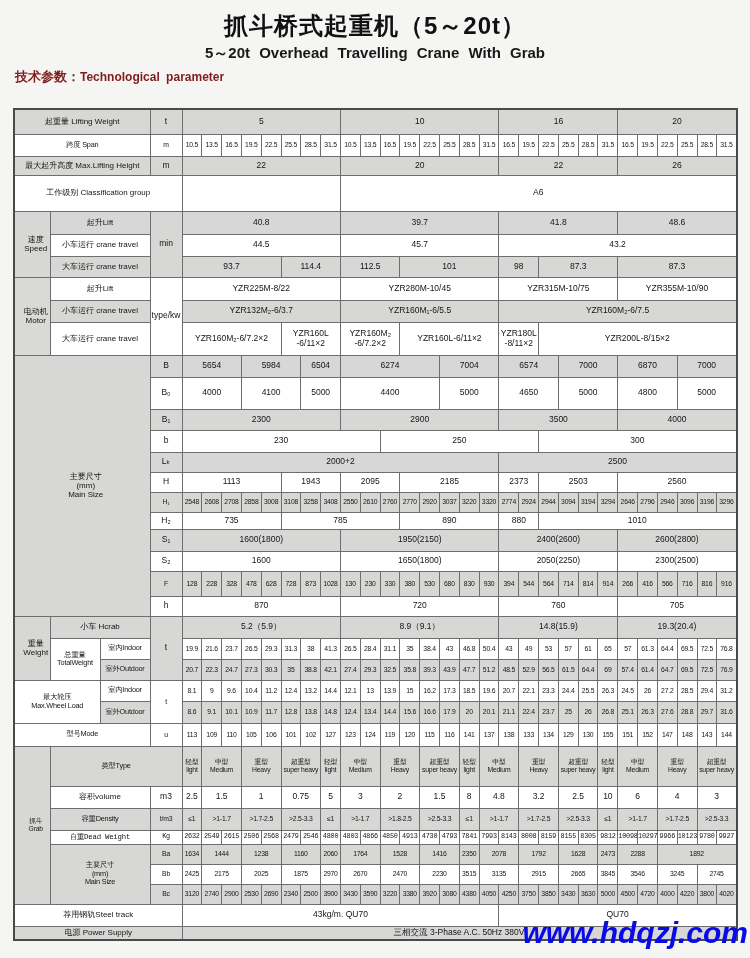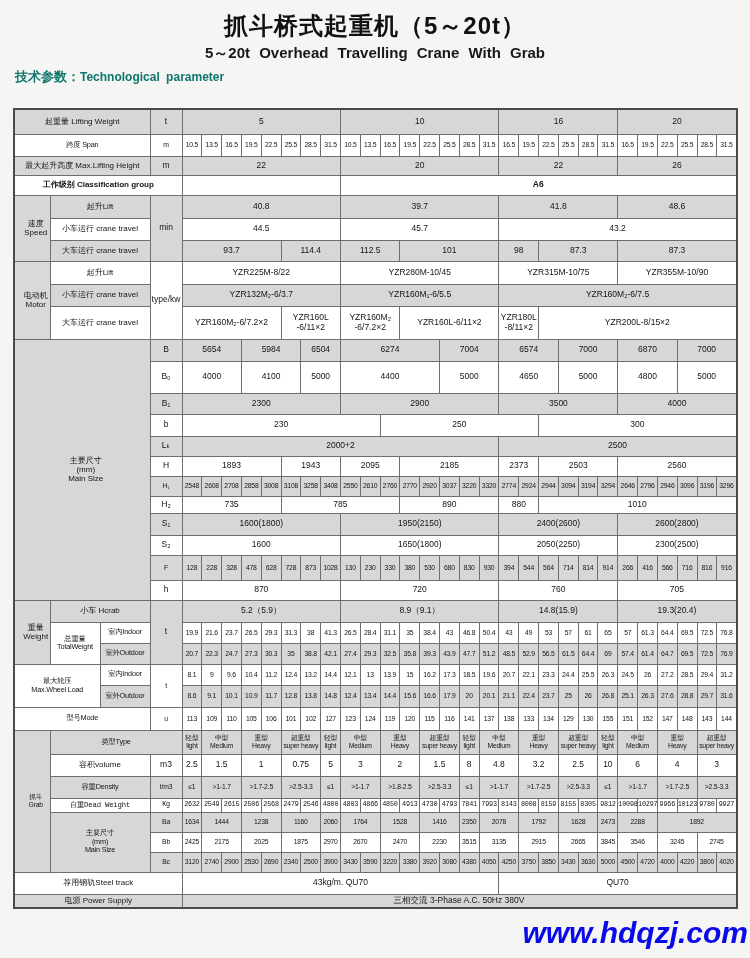--- a/index.html
+++ b/index.html
@@ -12,21 +12,21 @@
   }
   .title{
     position:absolute;top:10px;left:0;width:750px;text-align:center;
     font-size:24px;font-weight:bold;letter-spacing:1px;color:#111;
   }
   .subtitle{
     position:absolute;top:44px;left:0;width:750px;text-align:center;
     font-size:15px;font-weight:bold;word-spacing:5px;color:#181818;
   }
   .params{
-    position:absolute;top:68px;left:15px;font-size:12px;color:#0f766e;
+    position:absolute;top:68px;left:15px;font-size:12px;color:#7f1d1d;
   }
   .params .zh{font-weight:bold;font-size:13px;}
   .params .en{font-weight:bold;font-size:12px;word-spacing:3px;}
   .tablewrap{position:absolute;top:108px;left:13px;}
   table{
     border-collapse:collapse;table-layout:fixed;width:723px;
     background:#ffffff;border:2px solid #4a4a4a;
   }
   td{
     border:1px solid #6e6e6e;
@@ -131,21 +131,21 @@
           <td>31.5</td>
         </tr>
         <tr class="shade" style="height: 19px;">
           <td colspan="3" class="lab">最大起升高度 Max.Lifting Height</td>
           <td>m</td>
           <td colspan="8">22</td>
           <td colspan="8">20</td>
           <td colspan="6">22</td>
           <td colspan="6">26</td>
         </tr>
-        <tr style="height: 20px; font-weight: bold;">
+        <tr style="height: 36px;">
           <td colspan="4" class="lab">工作级别 Classification group</td>
           <td colspan="8"></td>
           <td colspan="20">A6</td>
         </tr>
         <tr class="shade" style="height: 23px;">
           <td rowspan="3" class="grp">速度
 Speed</td>
           <td colspan="2" class="lab">起升Lift</td>
           <td rowspan="3">min</td>
           <td colspan="8">40.8</td>
@@ -237,21 +237,21 @@
           <td colspan="8">250</td>
           <td colspan="10">300</td>
         </tr>
         <tr class="shade" style="height: 20px;">
           <td>Lₖ</td>
           <td colspan="16">2000+2</td>
           <td colspan="12">2500</td>
         </tr>
         <tr style="height: 20px;">
           <td>H</td>
-          <td colspan="5">1893</td>
+          <td colspan="5">1113</td>
           <td colspan="3">1943</td>
           <td colspan="3">2095</td>
           <td colspan="5">2185</td>
           <td colspan="2">2373</td>
           <td colspan="4">2503</td>
           <td colspan="6">2560</td>
         </tr>
         <tr class="shade xs" style="height: 20px;">
           <td>H₁</td>
           <td>2548</td>
@@ -507,21 +507,21 @@
           <td>129</td>
           <td>130</td>
           <td>155</td>
           <td>151</td>
           <td>152</td>
           <td>147</td>
           <td>148</td>
           <td>143</td>
           <td>144</td>
         </tr>
-        <tr class="shade xs" style="height: 24px;">
+        <tr class="shade xs" style="height: 40px;">
           <td rowspan="7" class="grp">抓斗
 Grab</td>
           <td colspan="3" class="lab">类型Type</td>
           <td>轻型
 light</td>
           <td colspan="2">中型
 Medium</td>
           <td colspan="2">重型
 Heavy</td>
           <td colspan="2">超重型

